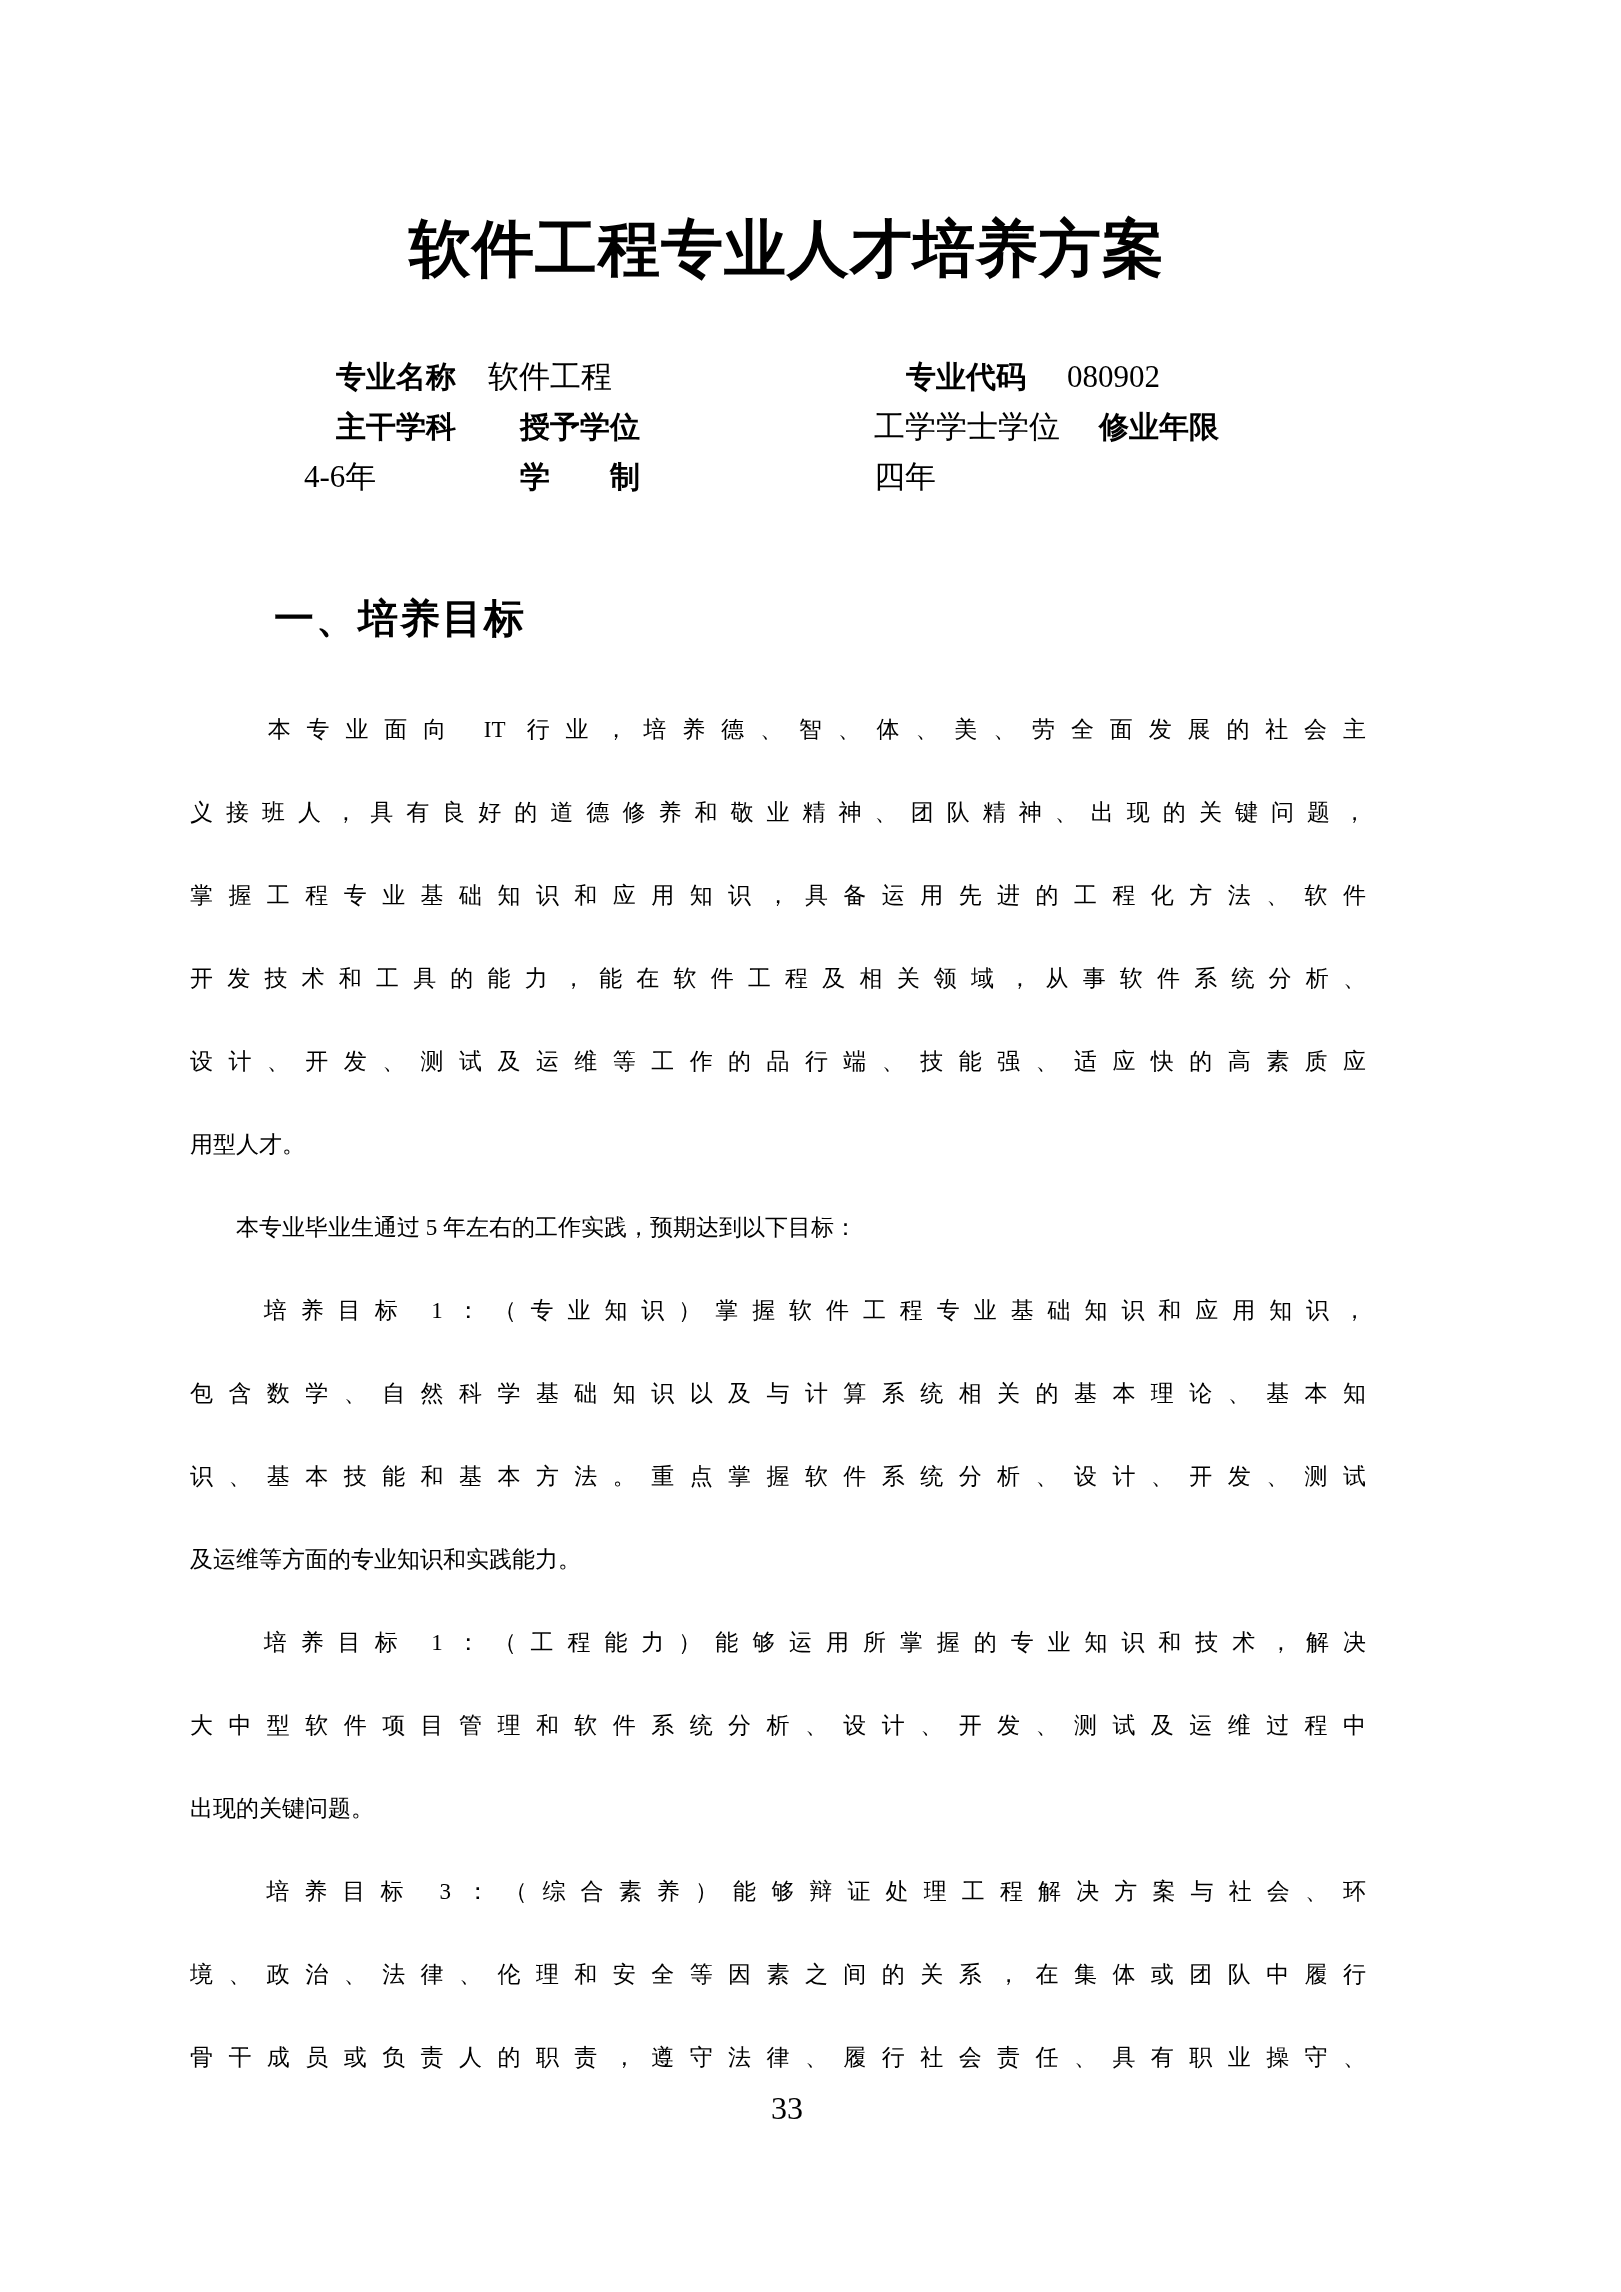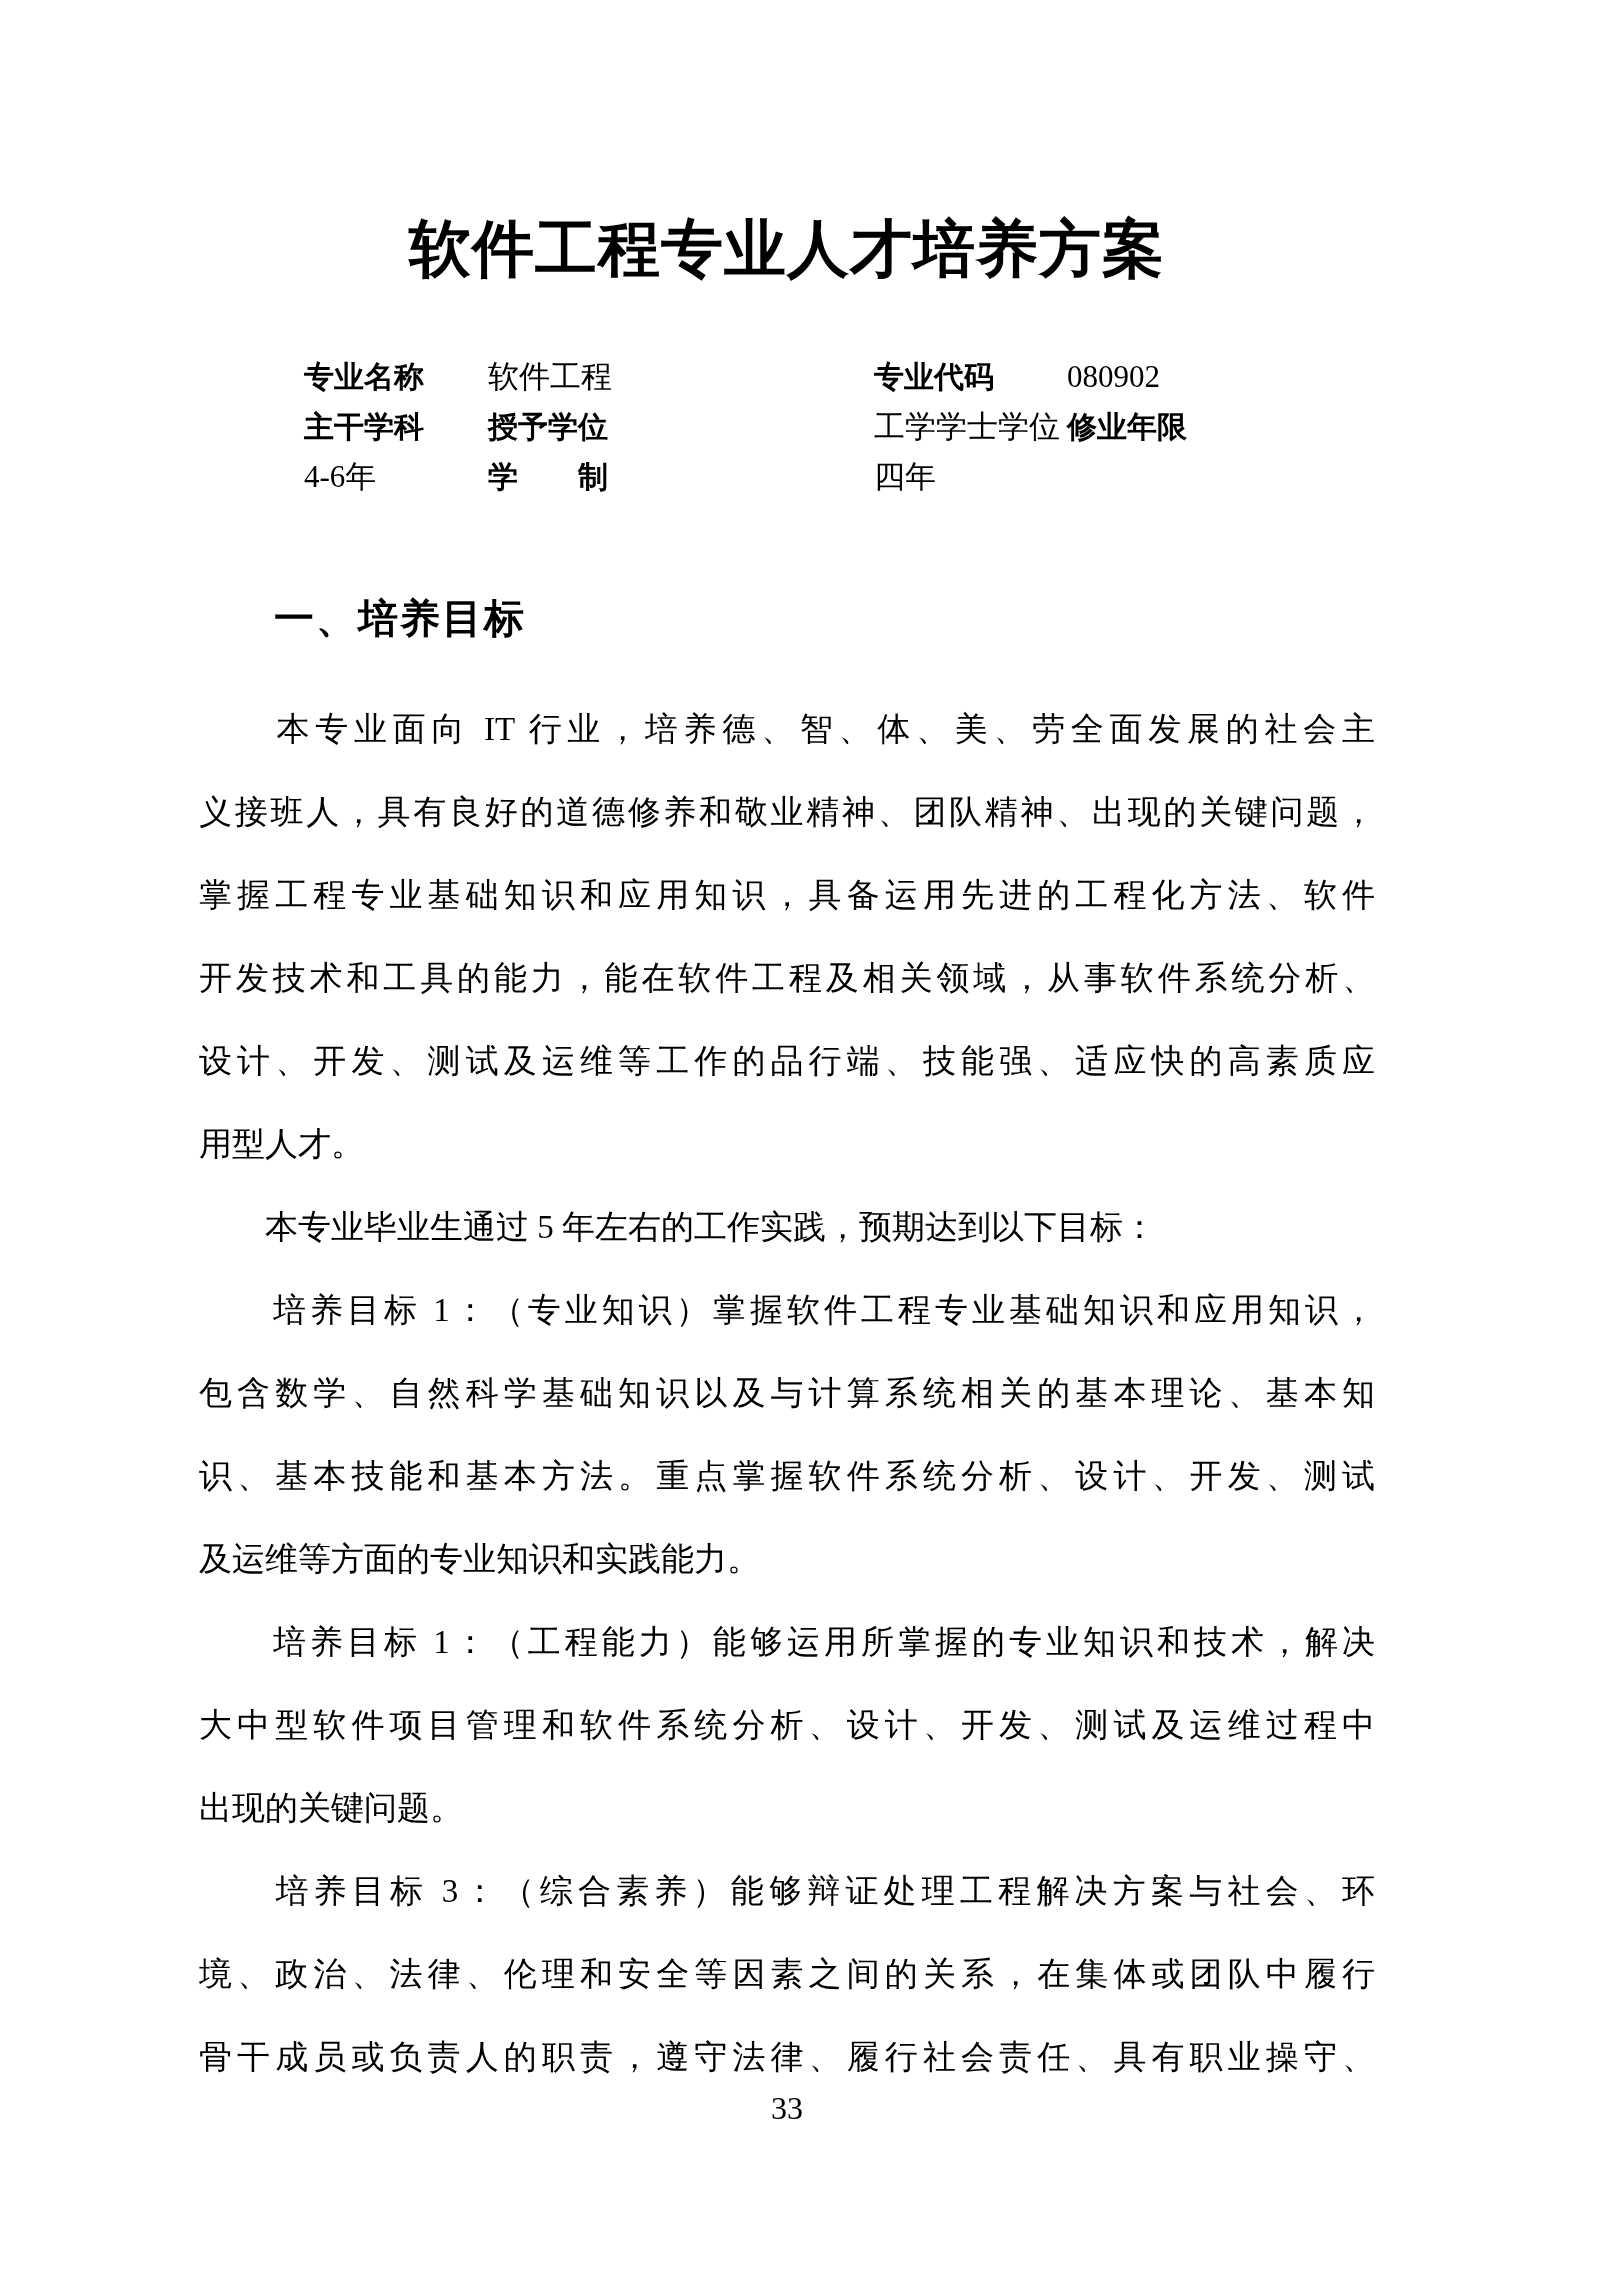--- a/index.html
+++ b/index.html
@@ -4,26 +4,26 @@
 <style>
   html,body{margin:0;padding:0;background:#ffffff;}
   #page{position:relative;width:1621px;height:2293px;background:#ffffff;color:#000;
         font-family:"Liberation Serif",serif;overflow:hidden;}
   .doc-title{position:absolute;left:199px;top:220px;width:1176px;text-align:center;
         font-family:"Liberation Sans",sans-serif;font-weight:bold;font-size:62px;line-height:57px;
         letter-spacing:1px;}
   .meta{position:absolute;left:304px;top:352px;display:grid;
         grid-template-columns:184px 386px 193px 1fr;grid-auto-rows:50px;align-items:center;}
   .mlabel{font-family:"Liberation Sans",sans-serif;font-weight:bold;font-size:30px;}
-  .mlabel .jspan{display:inline-block;width:120px;text-align:justify;text-align-last:justify;}
+  .mlabel .jspan{display:inline-block;width:120px;text-align:justify;text-align-last:justify;margin-left:32px;}
   .mvalue{font-family:"Liberation Serif",serif;font-size:31px;}
   .sec-heading{position:absolute;left:274px;top:596px;
         font-family:"Liberation Sans",sans-serif;font-weight:bold;font-size:40px;line-height:45px;
         letter-spacing:2px;}
-  .body-text{position:absolute;left:199px;top:688px;width:1176px;font-size:33px;}
+  .body-text{position:absolute;left:190px;top:688px;width:1176px;font-size:23px;}
   .bline{height:83px;line-height:83px;text-align:justify;overflow:hidden;}
   .bline.just{text-align-last:justify;}
   .pageno{position:absolute;left:199px;top:2090px;width:1176px;text-align:center;font-size:32px;}
 </style>
 </head>
 <body>
 
 <div id="page">
   <div class="doc-title">软件工程专业人才培养方案</div>
   <div class="meta">

